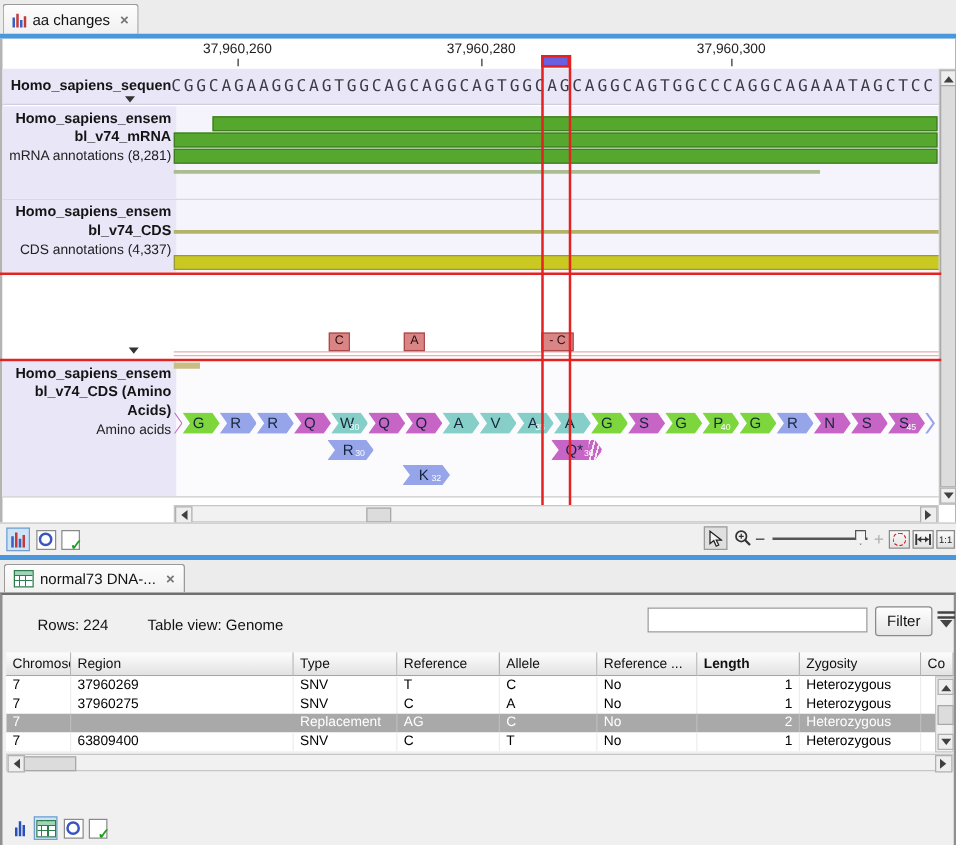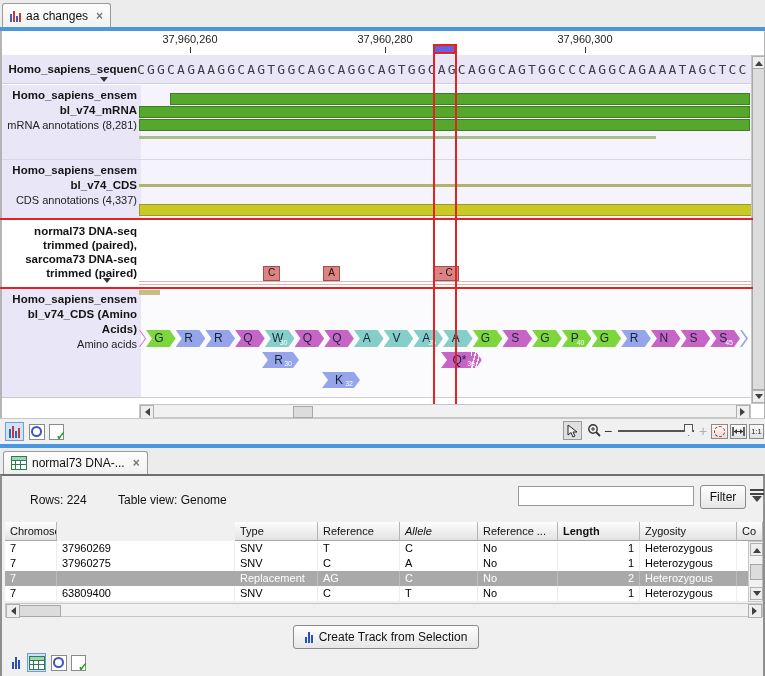--- a/index.html
+++ b/index.html
@@ -153,26 +153,20 @@
       <div>Homo_sapiens_ensem</div>
       <div>bl_v74_CDS</div>
       <div class="tracksub">CDS annotations (4,337)</div>
     </div>
     <div class="abs" style="left:137px;top:24px;width:614px;height:3px;background:#b2b26a;"></div>
     <div class="abs" style="left:137px;top:44px;width:614px;height:12px;background:#c9c922;border:1px solid #99993a;"></div>
   </div>
   <div class="abs redline" style="left:0;top:218px;width:753px;height:2px;"></div>
 
   <div class="abs track" style="left:2px;top:220px;width:751px;height:67px;background:#ffffff;">
-    <div class="tracklabel" style="top:4px;line-height:14px;">
-      <div>normal73 DNA-seq</div>
-      <div>trimmed (paired),</div>
-      <div>sarcoma73 DNA-seq</div>
-      <div>trimmed (paired)</div>
-    </div>
     <div class="expander" style="left:101px;top:58px;"></div>
     <div id="reads-content" class="abs" style="left:0;top:0;width:751px;height:67px;">
         <div class="variant" style="left: 261px; width: 15px;">C</div>
         <div class="variant" style="left: 321px; width: 15px;">A</div>
         <div class="variant" style="left: 431px; width: 24px;">- C</div>
       </div>
     <div class="pinkline abs" style="left:137px;top:61px;width:614px;"></div>
     <div class="pinkline abs" style="left:137px;top:64px;width:614px;"></div>
   </div>
   <div class="abs redline" style="left:0;top:287px;width:753px;height:2px;"></div>
@@ -365,23 +359,24 @@
     <input class="abs filterinput" style="left: 516px; top: 10px; width: 176px; height: 20px;" value="">
     <div class="abs btn" style="left:698px;top:9px;width:46px;height:24px;">Filter</div>
     <div class="abs advfilter" style="left:748px;top:13px;">
         <b></b>
         <b></b>
         <i></i>
       </div>
 
     <div class="abs" style="left:3px;top:46px;width:760px;height:19px;">
         <div class="th" style="left: 0px; width: 52px;">Chromosome</div>
+        <div class="th" style="left: 52px; width: 178px;">Region</div>
         <div class="th" style="left: 230px; width: 83px;">Type</div>
         <div class="th" style="left: 313px; width: 82px;">Reference</div>
-        <div class="th" style="left: 395px; width: 78px; font-style: italic;">Allele</div>
+        <div class="th" style="left: 395px; width: 78px;">Allele</div>
         <div class="th" style="left: 473px; width: 80px;">Reference ...</div>
         <div class="th" style="left: 553px; width: 82px; font-weight: bold;">Length</div>
         <div class="th" style="left: 635px; width: 97px;">Zygosity</div>
         <div class="th" style="left: 732px; width: 26px;">Co</div>
       </div>
     <div class="abs" style="left:3px;top:65px;width:743px;height:60px;overflow:hidden;background:#fff;">
         <div class="tr" style="top: 0px;">
           <div class="td" style="left: 0px; width: 52px;">7</div>
           <div class="td" style="left: 52px; width: 178px;">37960269</div>
           <div class="td" style="left: 230px; width: 83px;">SNV</div>
@@ -437,28 +432,20 @@
     <div class="abs sb" style="left:3px;top:127px;width:758px;height:14px;">
       <div class="sbtn" style="left:0;top:0;width:12px;height:12px;">
           <span class="arr left"></span>
         </div>
       <div class="thumb" style="left:13px;top:1px;width:40px;height:10px;"></div>
       <div class="sbtn" style="right:0;top:0;width:12px;height:12px;">
           <span class="arr right"></span>
         </div>
     </div>
 
-    <div class="abs btn" style="left:291px;top:149px;width:186px;height:24px;">
-      <span class="minibars">
-          <i style="height:6px;background:#2a4fb8"></i>
-          <i style="height:11px;background:#2a4fb8"></i>
-          <i style="height:8px;background:#2a4fb8"></i>
-        </span>
-      <span>Create Track from Selection</span>
-    </div>
 
     <div class="abs iconbtn" style="left:5px;top:177px;width:17px;height:19px;">
       <span class="minibars">
           <i style="height:7px;background:#2a4fb8"></i>
           <i style="height:12px;background:#2a4fb8"></i>
           <i style="height:9px;background:#2a4fb8"></i>
         </span>
     </div>
     <div class="abs iconbtn sel" style="left:25px;top:177px;width:19px;height:19px;">
         <span class="tableicon"></span>

